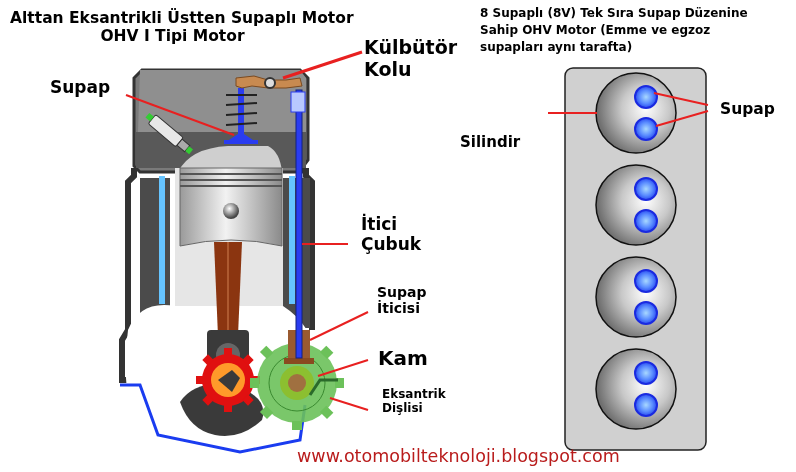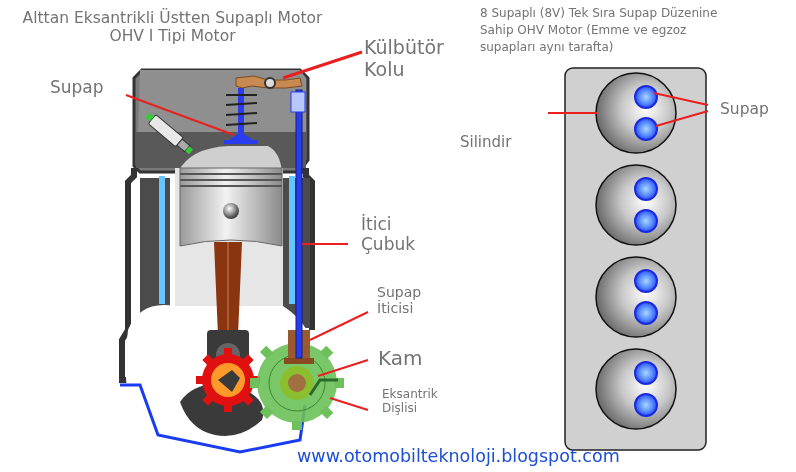--- a/index.html
+++ b/index.html
@@ -1,28 +1,28 @@
 <!DOCTYPE html>
 <html><head>
 <meta charset="utf-8">
 <style>
   html, body { margin:0; padding:0; background:#ffffff; }
   body { width:796px; height:472px; position:relative; overflow:hidden; font-family:"DejaVu Sans", sans-serif; }
-  .lbl { position:absolute; color:#737373; font-weight:normal; white-space:nowrap; line-height:1.15; }
+  .lbl { position:absolute; color:#000000; font-weight:bold; white-space:nowrap; line-height:1.15; }
   .title1 { left:10px; top:10px; width:325px; text-align:center; font-size:15.5px; }
   .title2 { left:480px; top:5px; width:300px; text-align:left; font-size:12px; line-height:1.4; }
   .l-supap { left:50px; top:78px; font-size:17px; }
   .l-kulb { left:364px; top:37px; font-size:19px; }
   .l-itici { left:361px; top:215px; font-size:17px; }
   .l-sitici { left:377px; top:284px; font-size:14px; }
   .l-kam { left:378px; top:347px; font-size:20px; }
   .l-eks { left:382px; top:388px; font-size:12px; }
   .l-sil { left:460px; top:101px; font-size:15px;margin-top:33px; }
   .l-supap2 { left:720px; top:101px; font-size:15.5px; }
-  .url { position:absolute; left:297px; top:446px; color:#1d4ed8; font-size:17.5px; font-family:"DejaVu Sans", sans-serif; }
+  .url { position:absolute; left:297px; top:446px; color:#b91c1c; font-size:17.5px; font-family:"DejaVu Sans", sans-serif; }
   svg.diag { position:absolute; left:0; top:0; }
 </style>
 </head>
 <body>
 
 <svg class="diag" width="796" height="472" viewBox="0 0 796 472">
   <defs>
     <radialGradient id="cylGrad" cx="0.62" cy="0.45" r="0.6">
       <stop offset="0" stop-color="#ffffff"></stop>
       <stop offset="0.5" stop-color="#c8c8c8"></stop>

